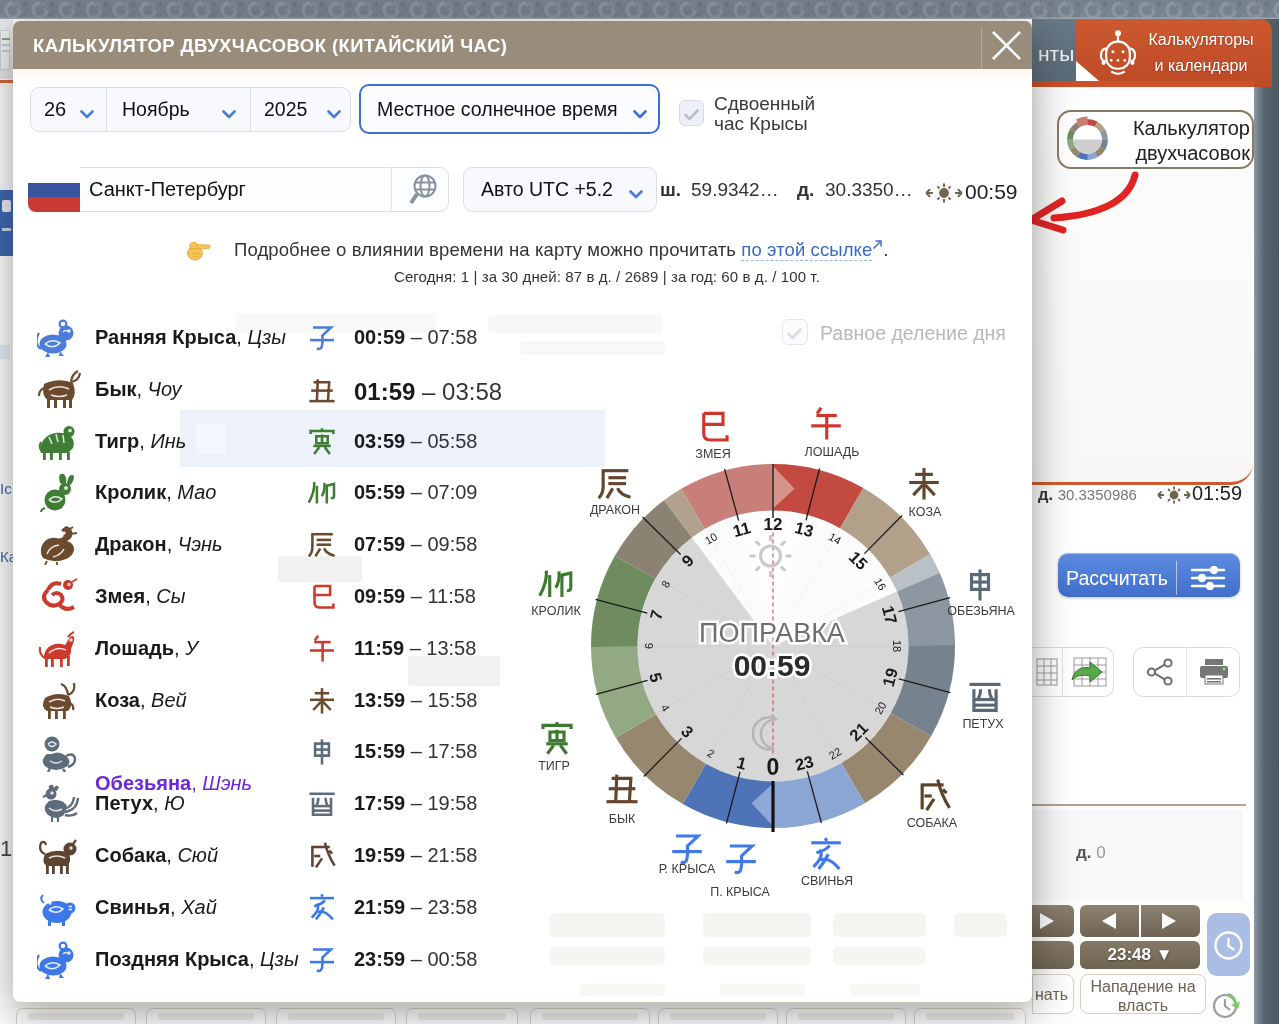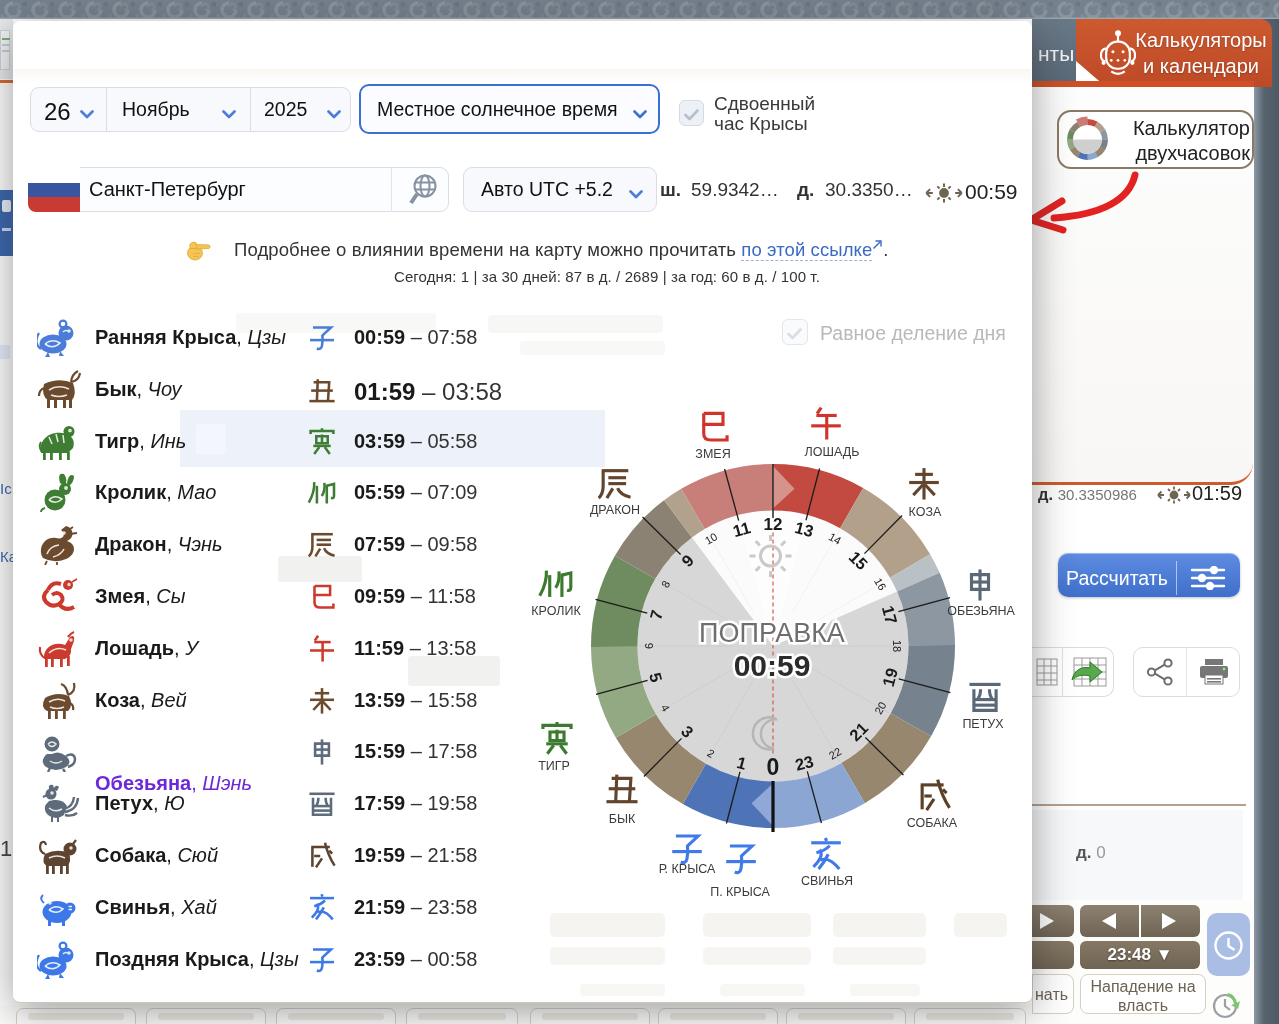--- a/index.html
+++ b/index.html
@@ -35,21 +35,21 @@
 <circle cx="18" cy="40" r="1.6" fill="#fff" stroke="none"></circle>
         <circle cx="26" cy="40" r="1.6" fill="#fff" stroke="none"></circle>
         <circle cx="34" cy="40" r="1.6" fill="#fff" stroke="none"></circle>
 <path d="M12 26 q-7 1 -6 10 q1 5 5 5"></path>
         <path d="M40 26 q7 1 6 10 q-1 5 -5 5"></path>
 <circle cx="9" cy="43" r="2.5" fill="#fff" stroke="none"></circle>
         <circle cx="43" cy="43" r="2.5" fill="#fff" stroke="none"></circle>
 <path d="M18 53 q8 6 16 0"></path>
 </g>
     </svg>
-<div class="abs" style="left:1134px;top:27px;width:134px;text-align:center;font-size:20px;line-height:26px;color:#fff;text-shadow:0 1px 2px rgba(0,0,0,.25)">Калькуляторы<br>и календари</div>
+<div class="abs" style="left:1134px;top:27px;width:134px;text-align:center;font-size:16px;line-height:26px;color:#fff;text-shadow:0 1px 2px rgba(0,0,0,.25)">Калькуляторы<br>и календари</div>
     <div class="abs" style="left:1032px;top:81px;width:222px;height:6px;background:#cf4f28"></div>
     <div class="abs" style="left:1032px;top:87px;width:221px;height:398px;background:linear-gradient(#fdfdfd,#f8f7f5);border-bottom:3px solid #cf5a2d;border-radius:0 0 22px 0"></div>
     <div class="abs" style="left:1057px;top:110px;width:197px;height:59px;background:#fff;border:2px solid #8a7a65;border-radius:14px"></div>
     <svg class="abs" style="left:1060px;top:112px" width="55" height="55" viewBox="0 0 70 70">
 <g transform="translate(35 35)">
 <circle r="26" fill="#fff"></circle>
 <path d="M-26 0 A26 26 0 0 0 26 0 L 18 0 A18 18 0 0 1 -18 0 Z" fill="#c9c9c9"></path>
 <g stroke-width="8" fill="none">
 <path d="M-12.7 -21.9 A25.3 25.3 0 0 1 0 -25.3" stroke="#cb7a74" stroke-width="8" fill="none" transform="rotate(0)"></path>
 </g>
@@ -216,25 +216,35 @@
 <div class="abs" style="left:550px;top:947px;width:115px;height:18px;background:#f7f5f1;border-radius:5px"></div>
 <div class="abs" style="left:703px;top:947px;width:108px;height:18px;background:#f7f5f1;border-radius:5px"></div>
 <div class="abs" style="left:833px;top:947px;width:93px;height:18px;background:#f7f5f1;border-radius:5px"></div>
 <div class="abs" style="left:580px;top:984px;width:85px;height:12px;background:#f8f7f4;border-radius:4px"></div>
 <div class="abs" style="left:720px;top:984px;width:85px;height:12px;background:#f8f7f4;border-radius:4px"></div>
 <div class="abs" style="left:850px;top:984px;width:70px;height:12px;background:#f8f7f4;border-radius:4px"></div>
 <div class="abs" style="left:180px;top:410px;width:425px;height:57px;background:#edf2fa"></div>
 <div class="abs" style="left:196px;top:424px;width:30px;height:30px;background:#f3f7fd;border-radius:3px"></div>
 <div class="abs" style="left:278px;top:556px;width:84px;height:26px;background:#f1f1f0;border-radius:3px"></div>
 <div class="abs" style="left:408px;top:656px;width:92px;height:30px;background:#f1f1f0;border-radius:3px"></div>
+    <div class="abs" style="left:13px;top:21px;width:1019px;height:48px;background:#9a8c7b;border-radius:7px 7px 0 0">
+<div style="position:absolute;left:20px;top:0;height:48px;line-height:49px;color:#fff;font-size:18.5px;font-weight:bold;letter-spacing:.4px">КАЛЬКУЛЯТОР ДВУХЧАСОВОК (КИТАЙСКИЙ ЧАС)</div>
+<div style="position:absolute;right:50px;top:6px;width:1px;height:42px;background:rgba(255,255,255,.28)"></div>
+<svg style="position:absolute;right:11px;top:10px" width="29" height="29" viewBox="0 0 29 29">
+        <g stroke="#fff" stroke-width="2.6">
+          <line x1="1" y1="1" x2="28" y2="28"></line>
+          <line x1="28" y1="1" x2="1" y2="28"></line>
+        </g>
+      </svg>
+</div>
     <div class="abs" style="left:14px;top:69px;width:1017px;height:14px;background:linear-gradient(#faf6f2,#ffffff)"></div>
     <div class="abs" style="left:30px;top:87px;width:321px;height:45px;background:#f7f9fc;border:1px solid #d9dee5;border-radius:9px"></div>
 <div class="abs" style="left:106px;top:87px;width:1px;height:45px;background:#d9dee5"></div>
 <div class="abs" style="left:250px;top:87px;width:1px;height:45px;background:#d9dee5"></div>
-<div class="abs" style="left:44px;top:98px;font-size:24px;color:#111">26</div>
+<div class="abs" style="left:44px;top:98px;font-size:20px;color:#111">26</div>
 <div class="abs" style="left:80px;top:105px"><svg width="14" height="9" viewBox="0 0 14 9">
         <path d="M1.5 1.5 L7 7 L12.5 1.5" fill="none" stroke="#4a7cd8" stroke-width="2.6" stroke-linecap="round" stroke-linejoin="round"></path>
       </svg></div>
 <div class="abs" style="left:122px;top:98px;font-size:19.5px;color:#111">Ноябрь</div>
 <div class="abs" style="left:222px;top:105px"><svg width="14" height="9" viewBox="0 0 14 9">
         <path d="M1.5 1.5 L7 7 L12.5 1.5" fill="none" stroke="#4a7cd8" stroke-width="2.6" stroke-linecap="round" stroke-linejoin="round"></path>
       </svg></div>
 <div class="abs" style="left:264px;top:98px;font-size:19.5px;color:#111">2025</div>
 <div class="abs" style="left:327px;top:105px"><svg width="14" height="9" viewBox="0 0 14 9">
         <path d="M1.5 1.5 L7 7 L12.5 1.5" fill="none" stroke="#4a7cd8" stroke-width="2.6" stroke-linecap="round" stroke-linejoin="round"></path>

